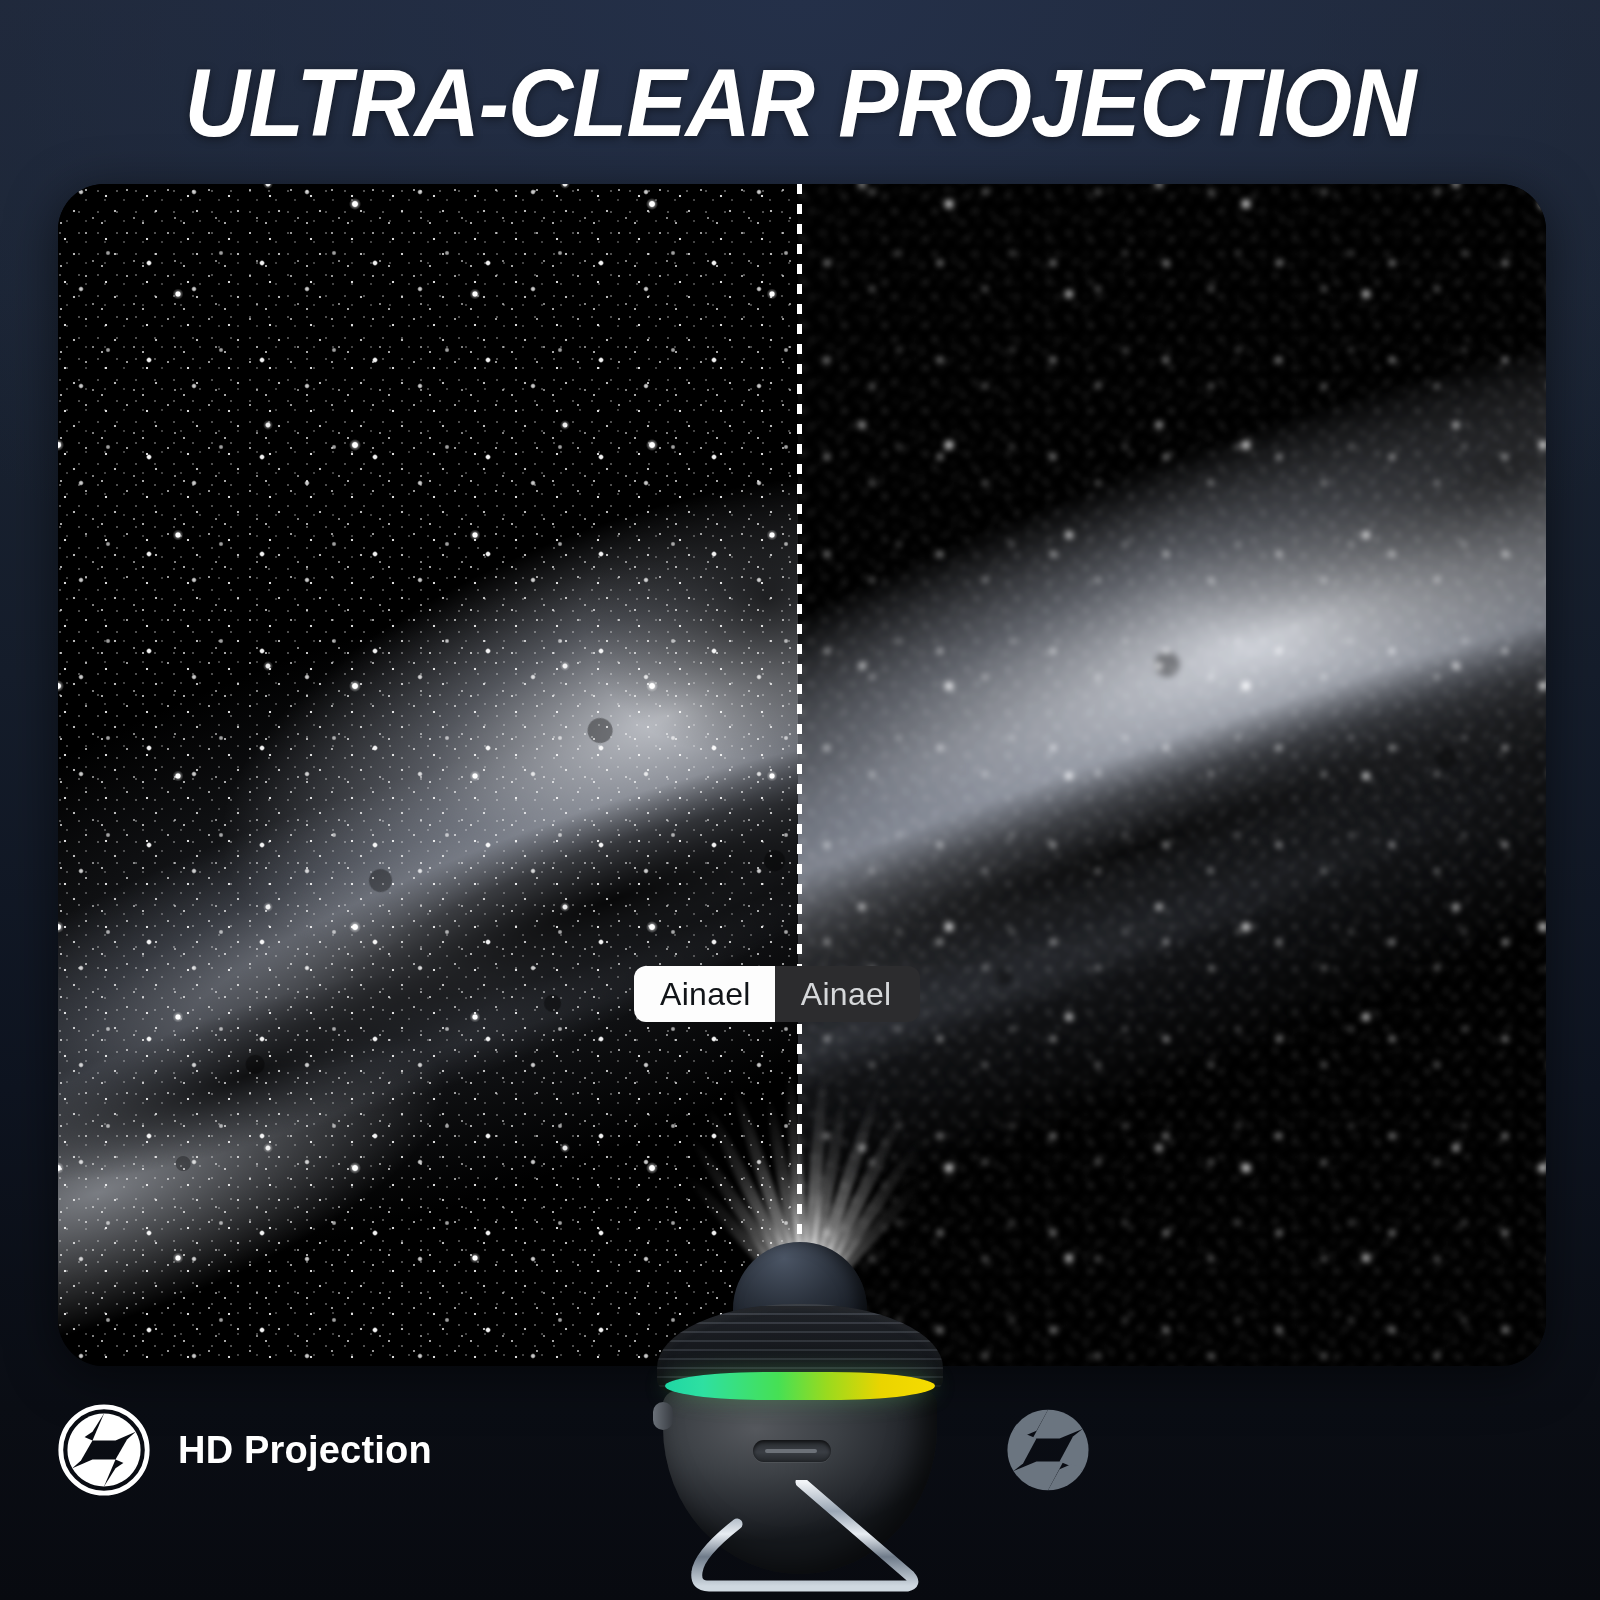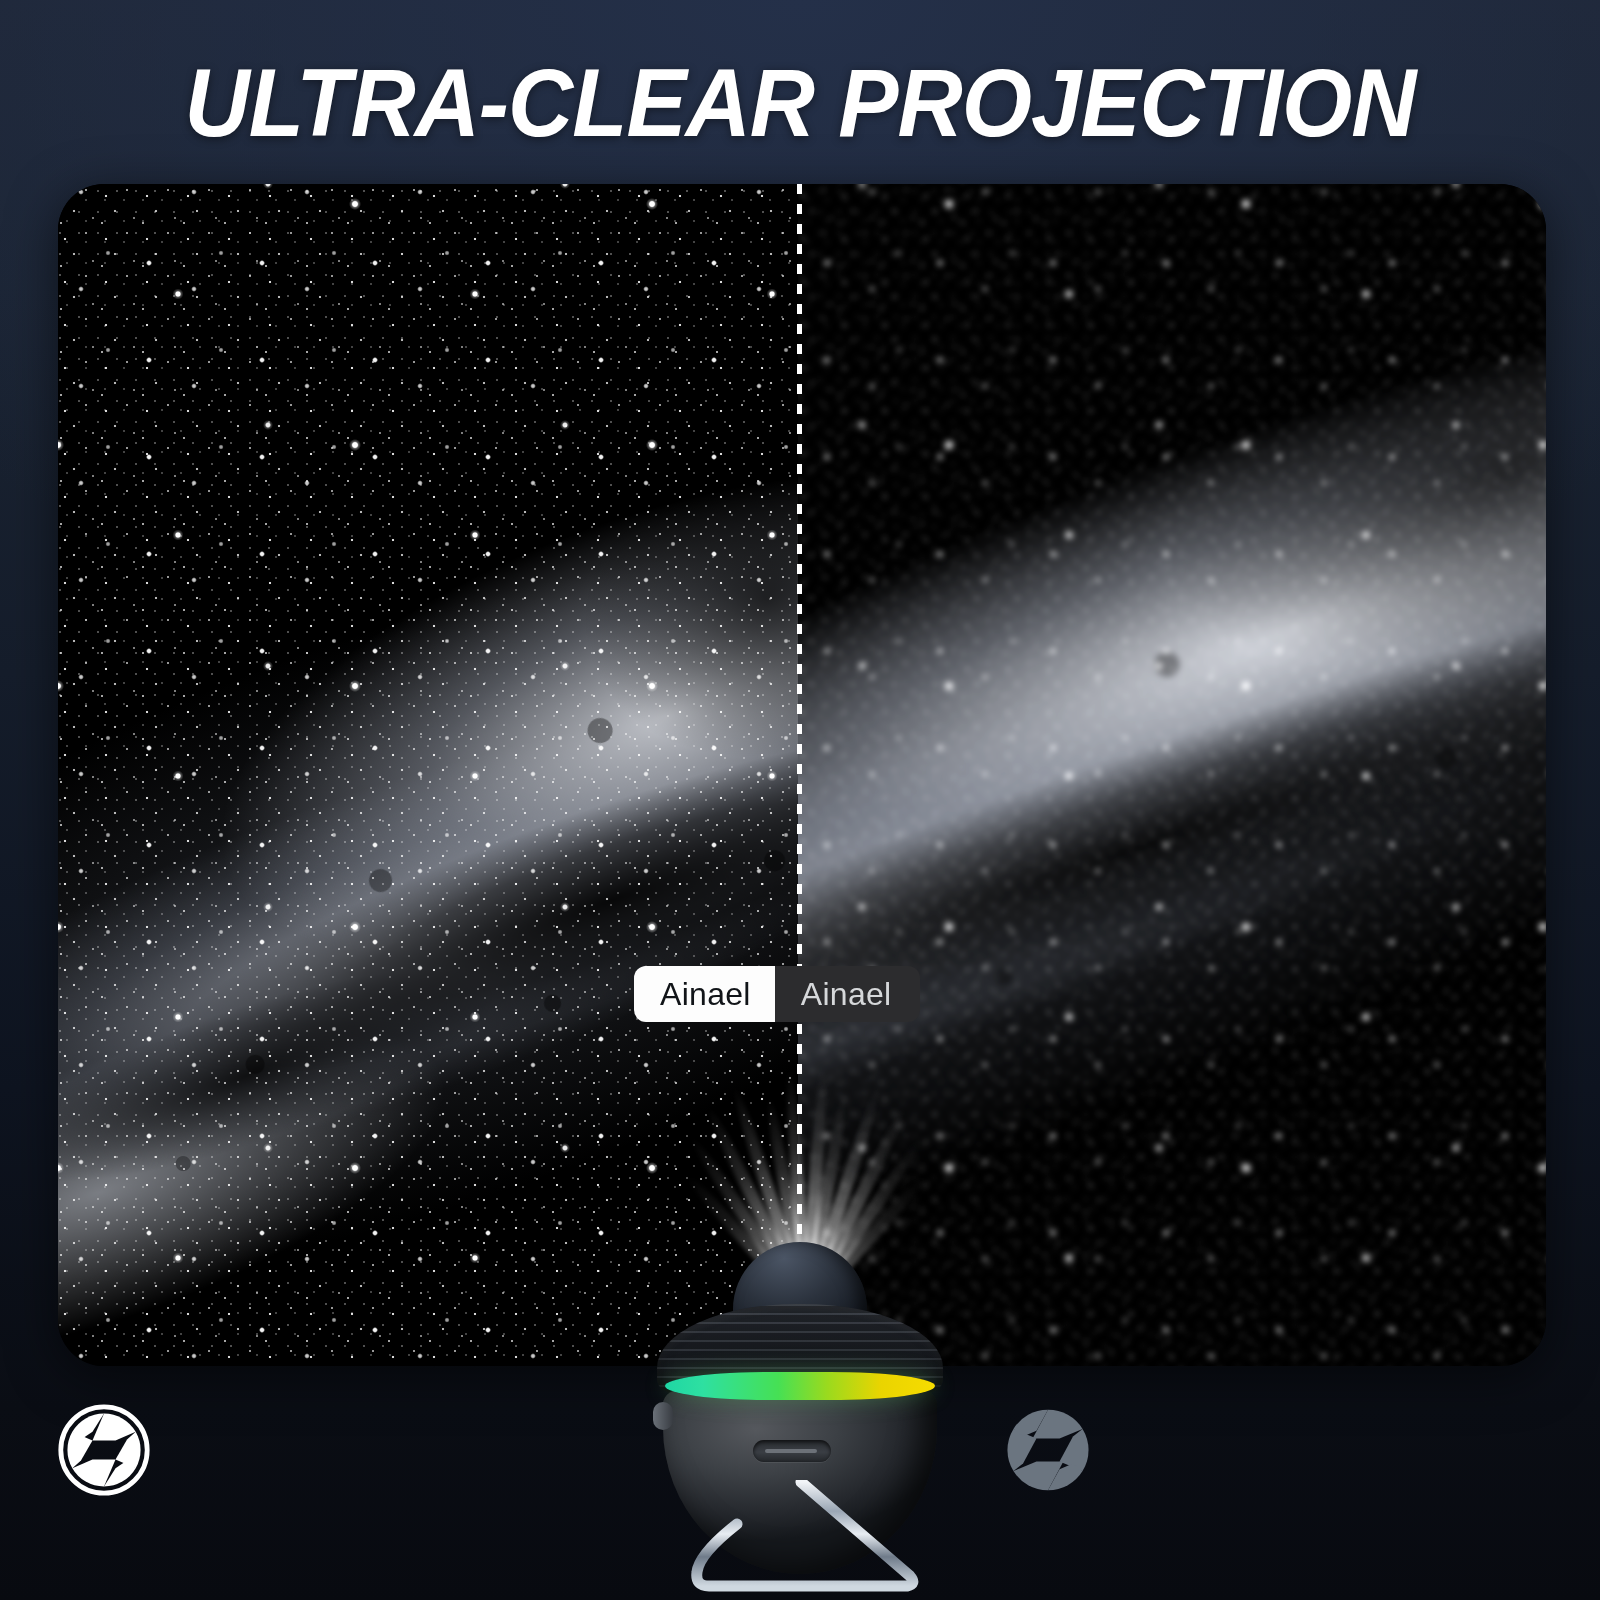--- a/index.html
+++ b/index.html
@@ -407,20 +407,21 @@
       <circle cx="50" cy="50" r="45" fill="none" stroke="#ffffff" stroke-width="5"></circle>
       <g fill="#ffffff">
         <path d="M50 12 A38 38 0 0 1 83 31 L62 40 L38 40 Z"></path>
         <path d="M83 31 A38 38 0 0 1 83 69 L62 60 L74 39 Z"></path>
         <path d="M83 69 A38 38 0 0 1 50 88 L62 69 L74 61 Z"></path>
         <path d="M50 88 A38 38 0 0 1 17 69 L38 60 L62 60 Z"></path>
         <path d="M17 69 A38 38 0 0 1 17 31 L38 40 L26 61 Z"></path>
         <path d="M17 31 A38 38 0 0 1 50 12 L38 31 L26 39 Z"></path>
       </g>
     </svg>
+    <div class="feature-label">HD Projection</div>
   </div>
 
   <div class="feature" id="feature-blur">
     <svg width="96" height="96" viewBox="0 0 100 100">
       <g fill="#6b7580">
         <path d="M50 8 A42 42 0 0 1 86 28 L62 38 L34 38 Z"></path>
         <path d="M86 28 A42 42 0 0 1 86 72 L62 62 L76 36 Z"></path>
         <path d="M86 72 A42 42 0 0 1 50 92 L62 70 L76 64 Z"></path>
         <path d="M50 92 A42 42 0 0 1 14 72 L38 62 L66 62 Z"></path>
         <path d="M14 72 A42 42 0 0 1 14 28 L38 38 L24 64 Z"></path>

